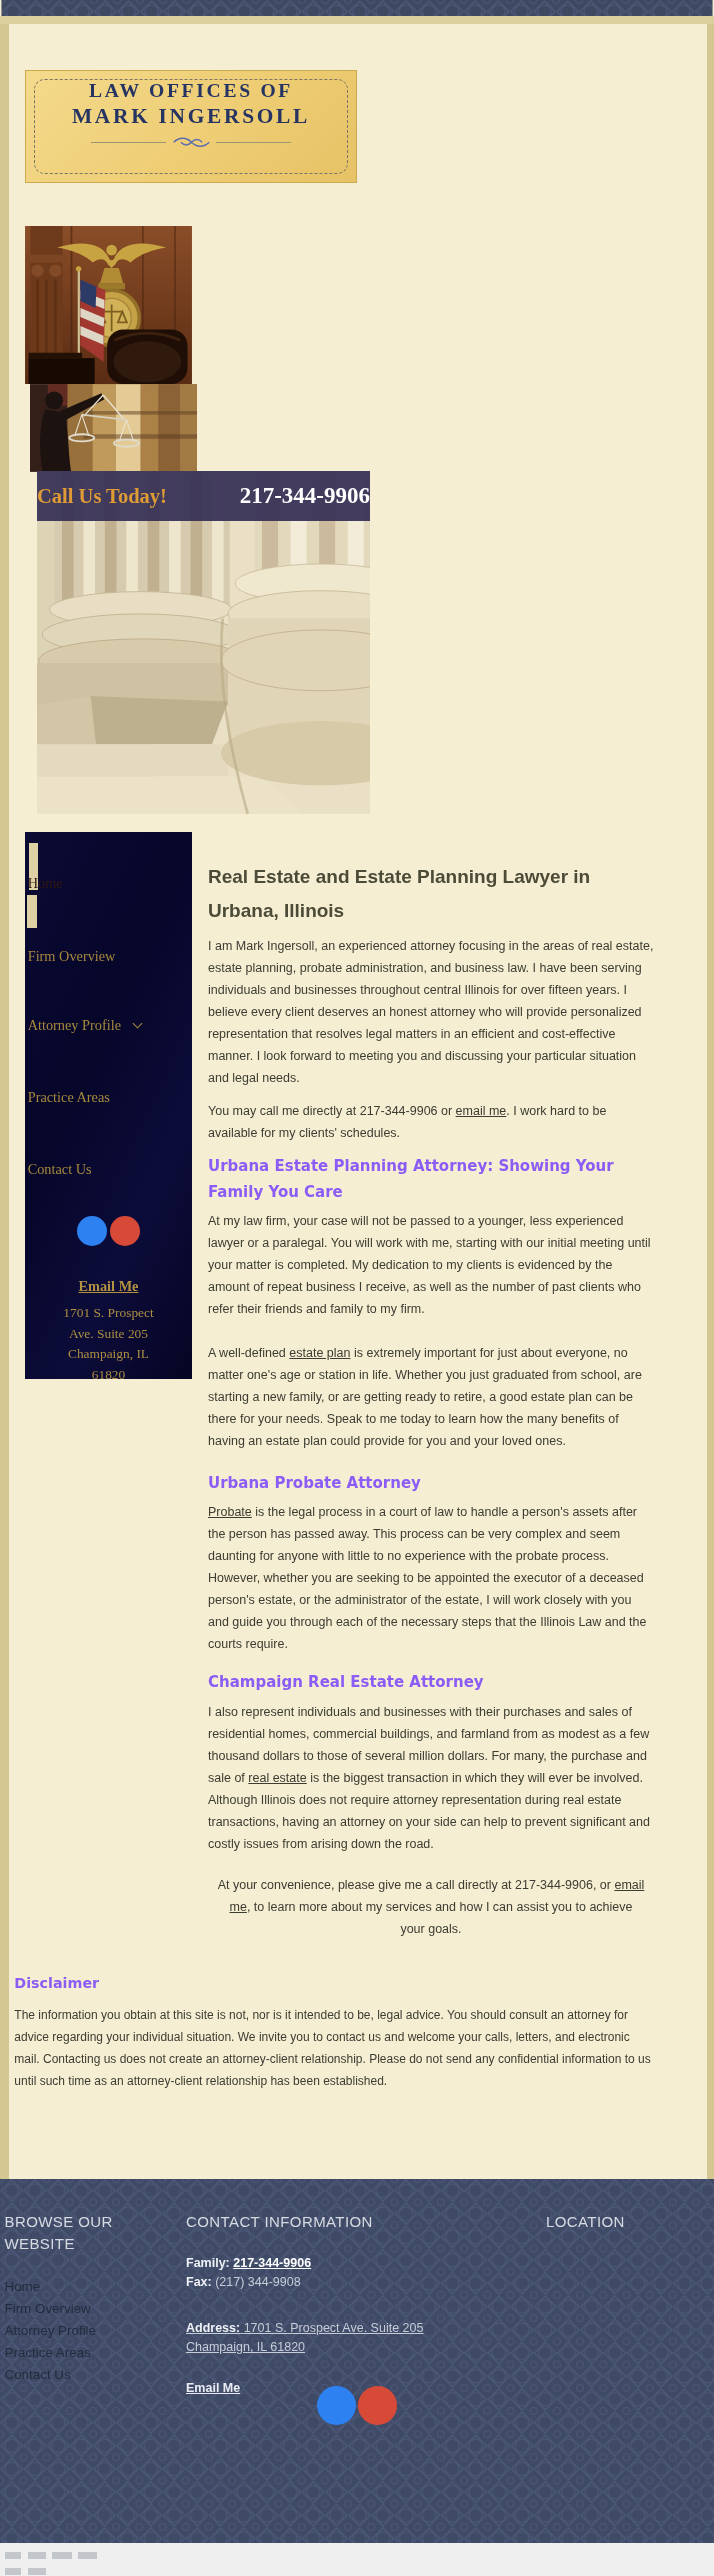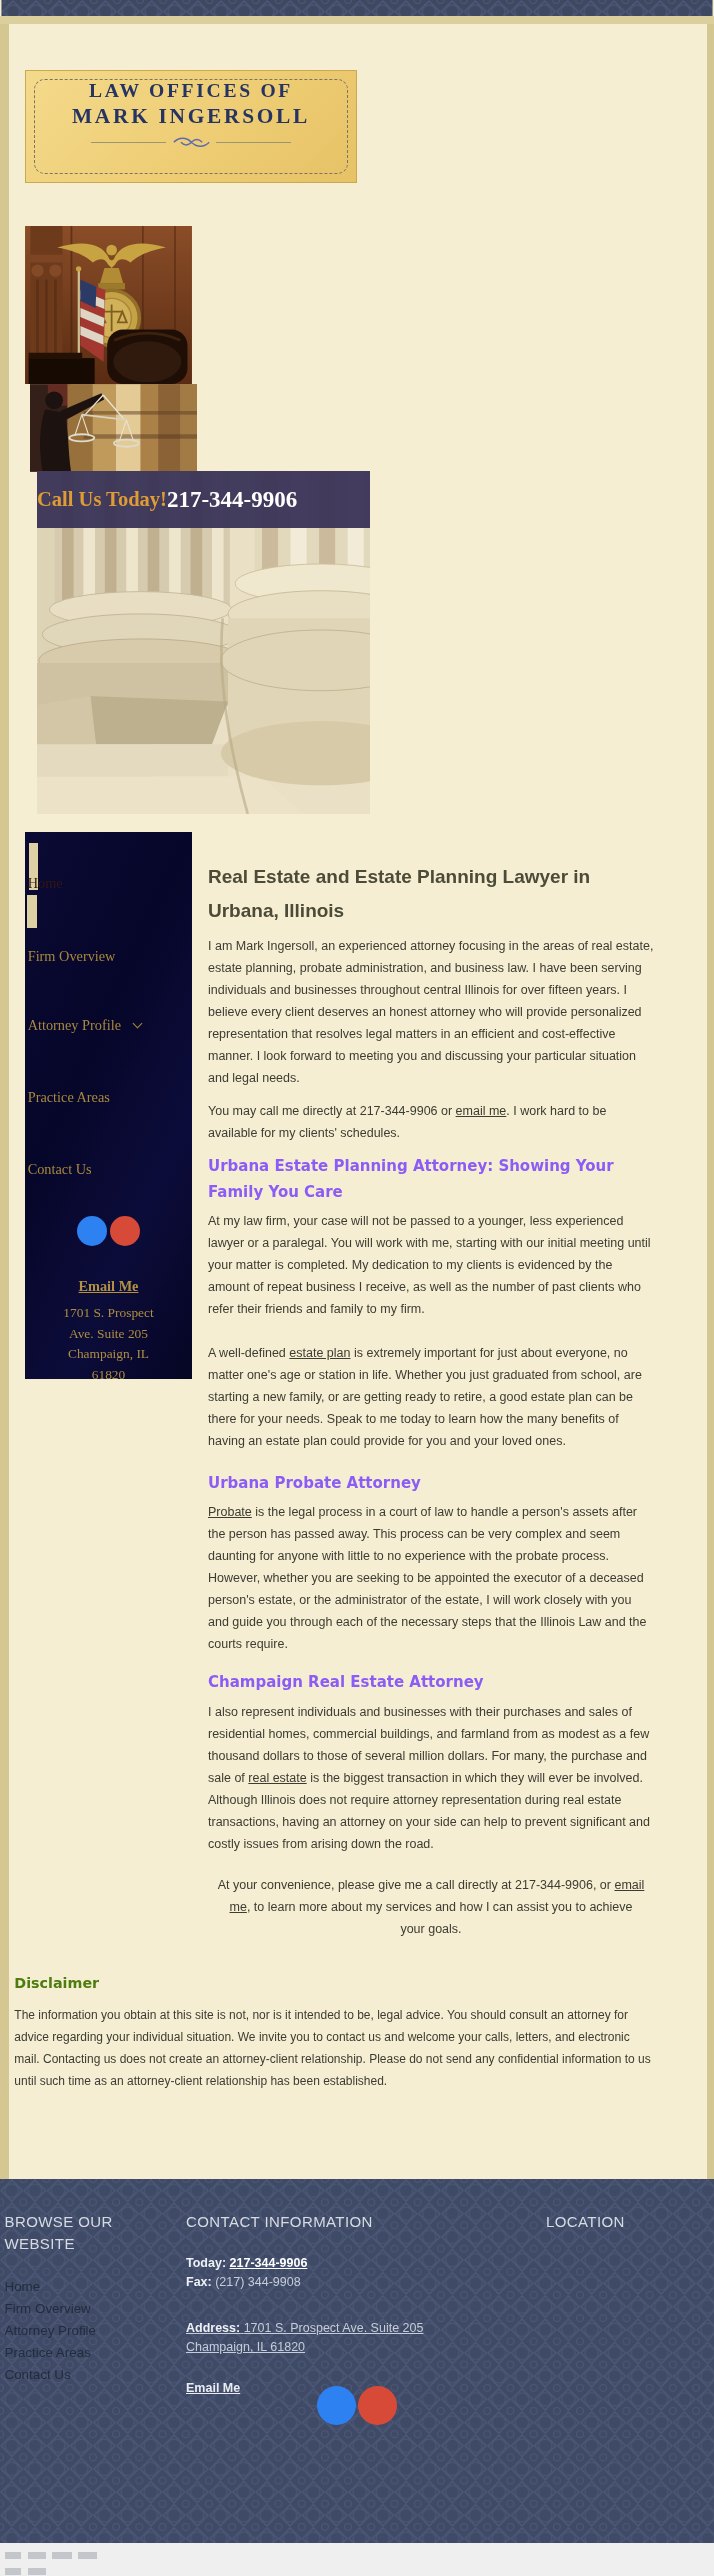--- a/index.html
+++ b/index.html
@@ -40,23 +40,23 @@
   .logo-divider .rule { width:75px; height:0.9px; background:#9b9574; }
 
   
   .photo { overflow:hidden; }
   .photo.courtroom { left:25px; top:226px; width:167px; height:158px; }
   .photo.scales    { left:30px; top:384px; width:167px; height:88px; }
   .photo.pillars   { left:37px; top:471px; width:333px; height:343px; }
 
   
   .call-banner {
-    left:37px; top:471px; width:333px; height:57px;
+    left:37px; top:471px; width:333px; height:50px;
     background:rgba(57,51,87,0.95);
-    display:flex; align-items:center; justify-content:flex-start; 
+    display:flex; align-items:center; justify-content:space-between; gap:8px;
     font-family:"Liberation Serif", serif; font-weight:bold;
   }
   .call-text  { color:#df9c35; font-size:20.5px; }
   .call-phone { color:#ffffff; font-size:23px; }
 
   
   .sidebar {
     left:25px; top:832px; width:167px; height:547px;
     background:linear-gradient(115deg,#0a0a34 0%,#06062a 40%,#0c0c3a 70%,#050524 100%);
     font-family:"Liberation Serif", serif;
@@ -84,21 +84,21 @@
   .p-intro1 { margin-top:7.1px; }
   .p-intro2 { margin-top:10.7px; }
   .h2-estate { margin-top:9px; margin-bottom:5.4px; }
   .p-estate2 { margin-top:21.4px; }
   .h2-probate { margin-top:18px; margin-bottom:5.4px; }
   .h2-realestate { margin-top:14.3px; margin-bottom:5.4px; }
   .p-closing { margin-top:19.6px; text-align:center; padding:0 9px; }
 
   
   .disclaimer { left:14.3px; top:1975px; width:643px; }
-  .disclaimer h3 { font-family:"DejaVu Sans", sans-serif; font-size:14.3px; color:#4d7c0f; margin-bottom:12.5px; }
+  .disclaimer h3 { font-family:"DejaVu Sans", sans-serif; font-size:14.3px; color:#8b5cf6; margin-bottom:12.5px; }
   .disclaimer p { font-size:12px; line-height:22px; color:#3c3c32; }
 
   
   .footer { left:0; top:2179px; width:714px; height:364px; background:#3f4a66; overflow:hidden; }
   .footer .pat { position:absolute; left:0; top:0; }
   .f-inner { position:absolute; left:0; top:0; width:610px; height:364px; }
   .f-col { position:absolute; top:32px; }
   .f-col.c1 { left:4.5px;  width:143px; }
   .f-col.c2 { left:186px; width:239px; }
   .f-col.c3 { left:546px; width:152px; }
@@ -339,21 +339,21 @@
       <div class="f-col c1">
         <div class="f-head">BROWSE OUR WEBSITE</div>
         <div class="f-link">Home</div>
         <div class="f-link">Firm Overview</div>
         <div class="f-link">Attorney Profile</div>
         <div class="f-link">Practice Areas</div>
         <div class="f-link">Contact Us</div>
       </div>
       <div class="f-col c2">
         <div class="f-head">CONTACT INFORMATION</div>
-        <p class="c-line"><b>Today:</b> <a class="phone-link">217-344-9906</a></p>
+        <p class="c-line"><b>Family:</b> <a class="phone-link">217-344-9906</a></p>
         <p class="c-line"><b>Fax:</b> <span>(217) 344-9908</span></p>
         <p class="c-line c-addr"><b>Address:</b> <span>1701 S. Prospect Ave. Suite 205 Champaign, IL 61820</span></p>
         <span class="f-email">Email Me</span>
       </div>
       <div class="f-col c3">
         <div class="f-head">LOCATION</div>
       </div>
       <div class="f-social">
         <span class="dot fb"></span>
         <span class="dot gp"></span>

